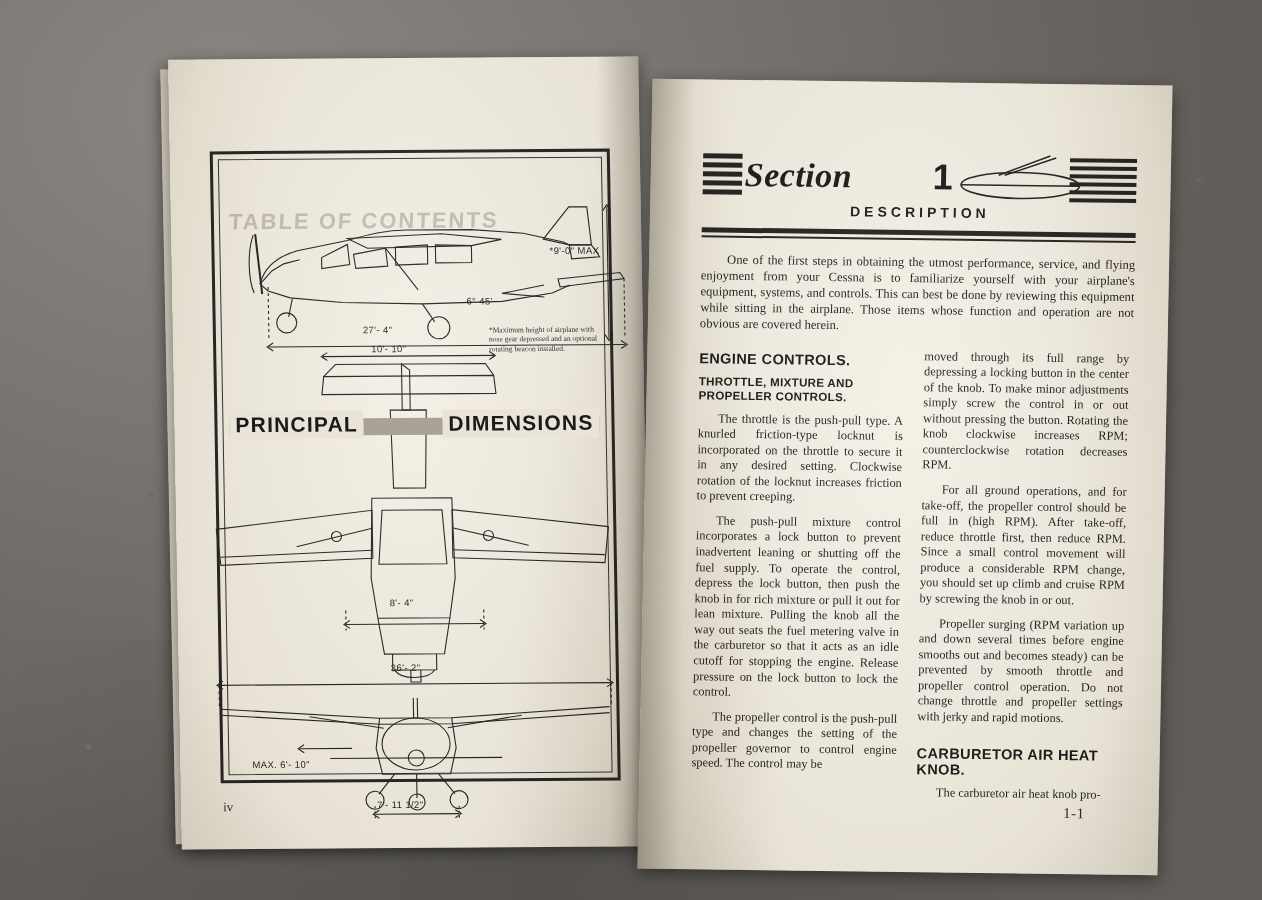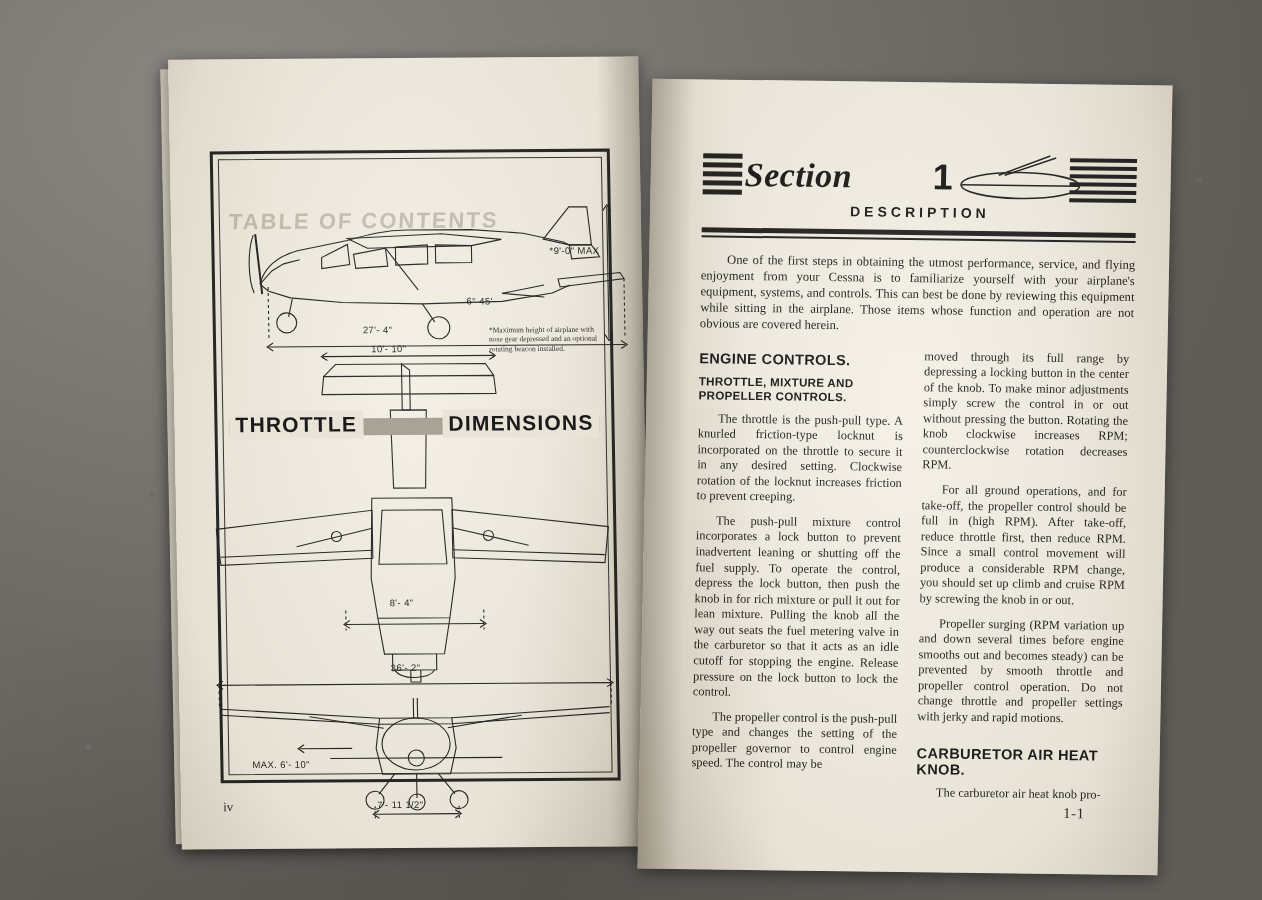--- a/index.html
+++ b/index.html
@@ -361,21 +361,21 @@
         <div class="dimtext" style="left:198px; top:285px;">10'- 10"</div>
         <div class="dimtext" style="left:212px; top:539px;">8'- 4"</div>
         <div class="dimtext" style="left:212px; top:604px;">36'- 2"</div>
         <div class="dimtext" style="left:72px; top:700px;">MAX. 6'- 10"</div>
         <div class="dimtext" style="left:196px; top:741px;">7'- 11 1/2"</div>
 
         <div class="note" style="left:316px; top:268px;">*Maximum height of airplane with nose gear depressed and an optional rotating beacon installed.</div>
 
         <div class="plan-label">
           <div class="bar"></div>
-          <span class="word">THROTTLE</span>
+          <span class="word">PRINCIPAL</span>
           <span class="word">DIMENSIONS</span>
         </div>
 
         <div class="folio folio-left">iv</div>
 
         <div class="paper-vig"></div>
       </div>
       <div class="gutter-shade"></div>
     </div>
 

